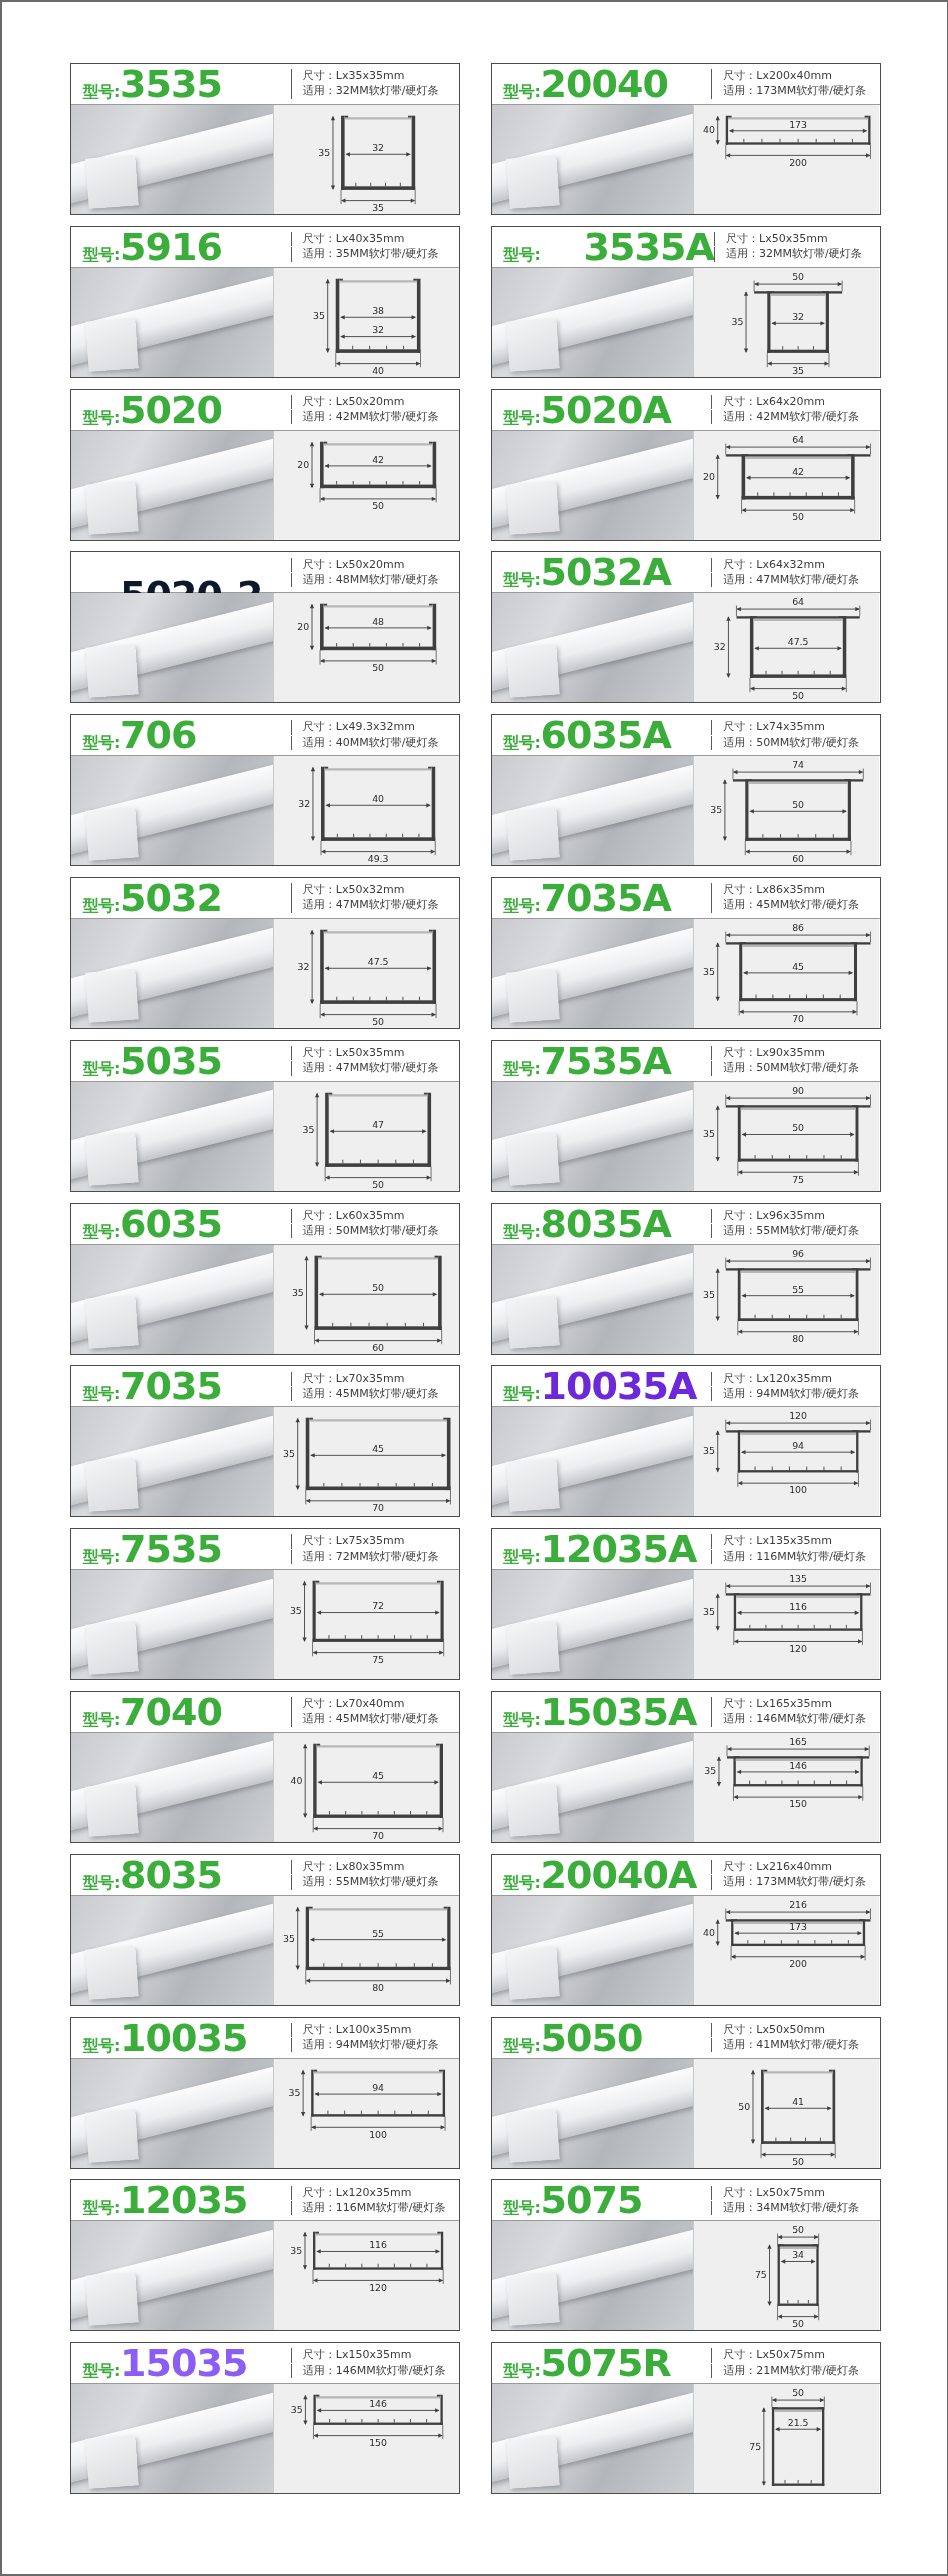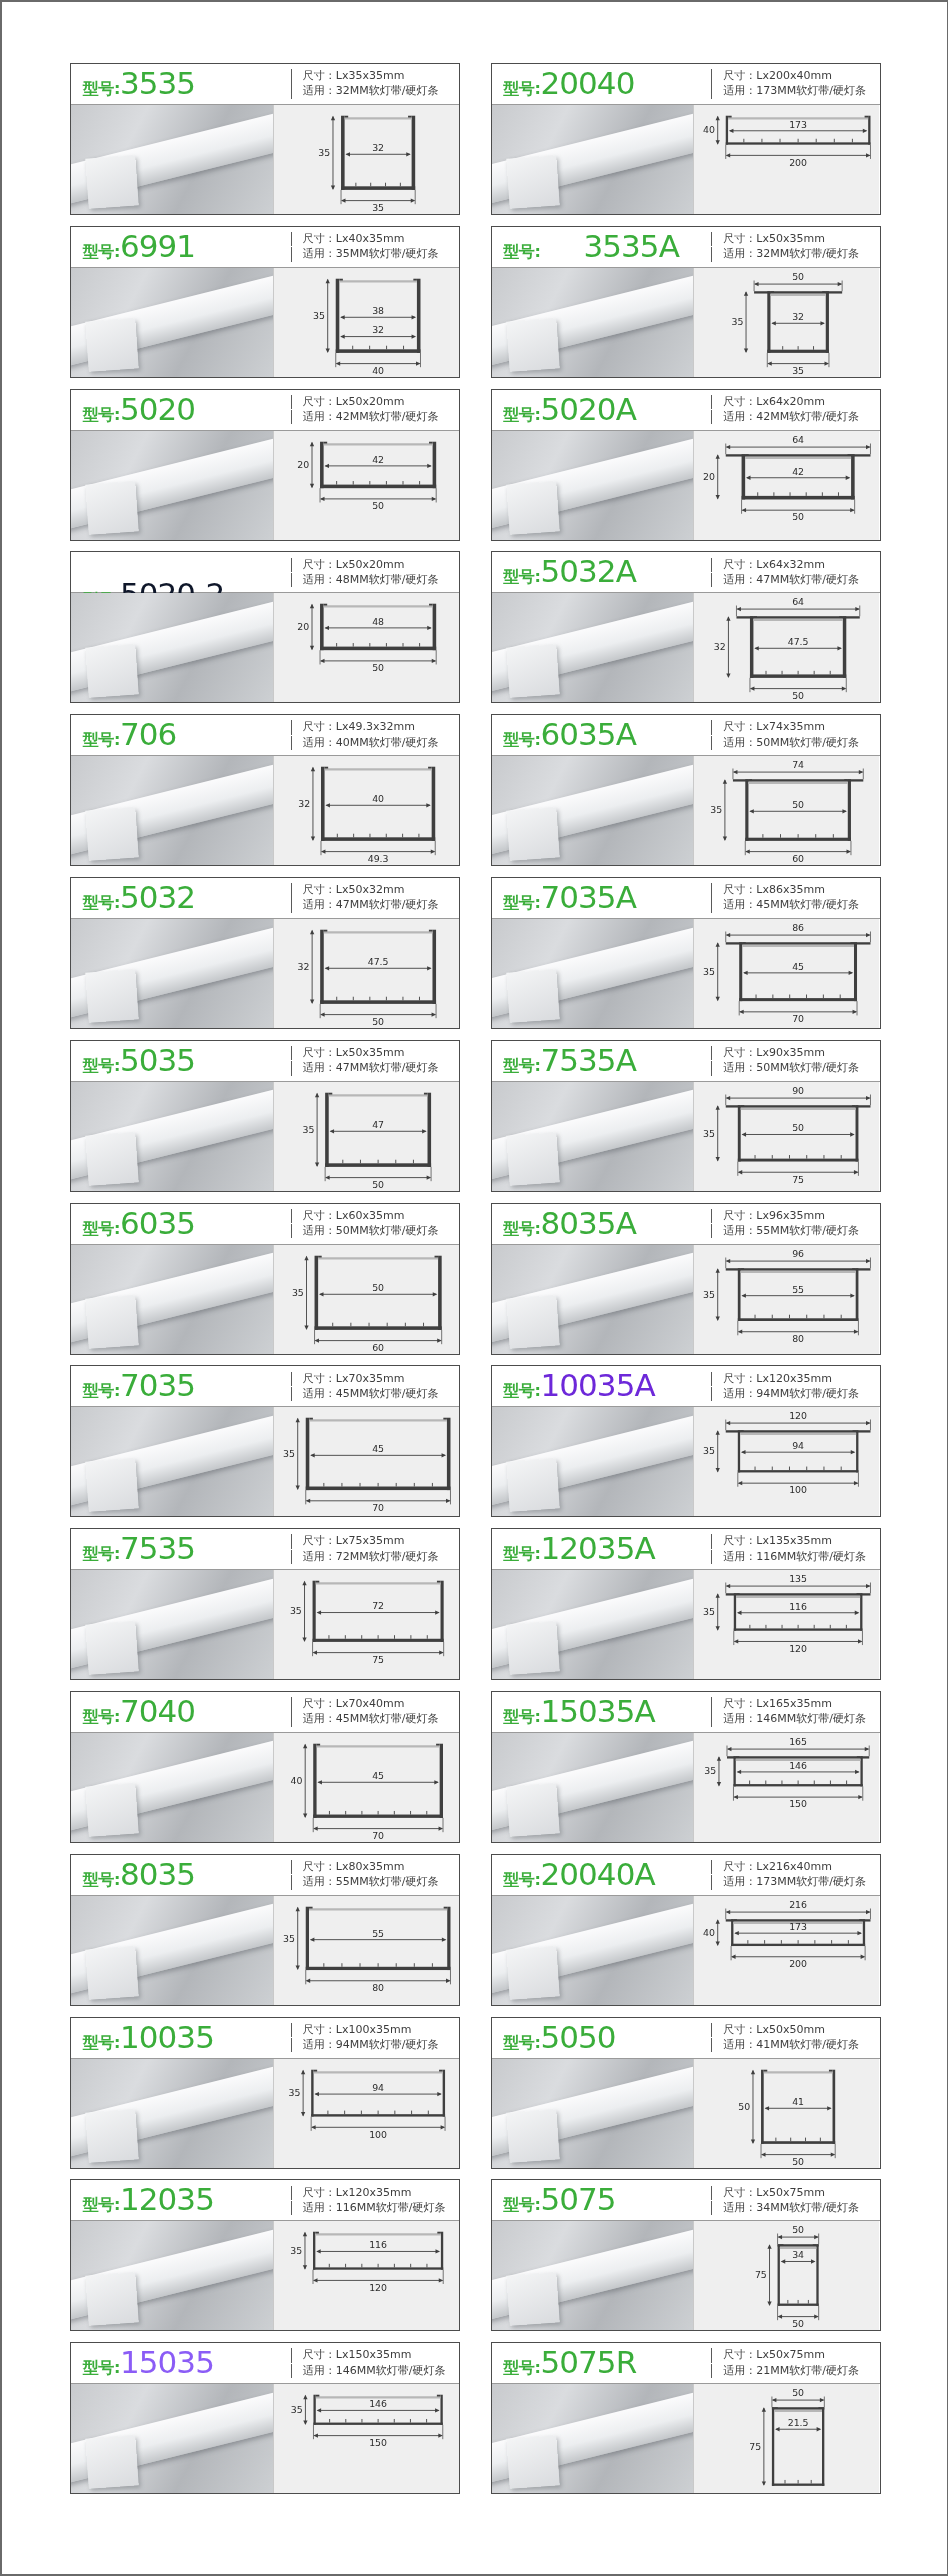--- a/index.html
+++ b/index.html
@@ -7,21 +7,21 @@
   .page { position:relative; width:949px; height:2576px; background:#ffffff;
           border:2.7px solid #6a6a6a; overflow:hidden; }
   .grid { position:absolute; left:68px; top:61px; display:grid;
           grid-template-columns:390px 390px; column-gap:30.5px; row-gap:10.8px;
           grid-auto-rows:152px; }
   .card { border:0.9px solid #4c4c4c; background:#fff; display:flex; flex-direction:column; }
   .card-header { height:41px; flex:0 0 41px; display:flex; align-items:center;
                  padding:0 7.2px 0 11.7px; background:#ffffff; border-bottom:0.9px solid #9a9a9a; }
   .model-wrap { display:flex; align-items:baseline; white-space:nowrap; }
   .model-prefix { font-size:16px; font-weight:bold; letter-spacing:-0.4px;text-align:center; }
-  .model-number { font-size:31px; font-weight:normal; letter-spacing:-0.9px; line-height:1; }
+  .model-number { font-size:38px; font-weight:bold; letter-spacing:-0.9px; line-height:1; }
   .specs { margin-left:auto; width:161px; flex:0 0 161px; }
   .spec-line { font-size:11px; line-height:14.4px; color:#3d3d3d; border-left:1.8px solid #5a5a5a;
                padding-left:11px; margin:0.9px 0; white-space:nowrap; overflow:hidden; }
   .card-body { flex:1; display:flex; min-height:0; }
   .photo { width:52%; position:relative; overflow:hidden;
            background:linear-gradient(118deg,#c8cacd 0%,#dadcdf 30%,#b3b6ba 62%,#cdd0d3 100%); }
   .ph-bar { position:absolute; left:-18%; top:28%; width:150%; height:38px;
             background:linear-gradient(180deg,#fbfbfc 0%,#eceef0 55%,#c4c7ca 100%);
             transform:rotate(-14deg); box-shadow:0 2.7px 5.4px rgba(80,84,90,.45); border-radius:1.8px; }
   .ph-cap { position:absolute; left:8%; bottom:6%; width:50px; height:50px;
@@ -130,21 +130,21 @@
               <text x="115" y="67.9" font-size="10.5" fill="#2c2c2c" text-anchor="middle" font-family="DejaVu Sans, sans-serif">200</text>
             </svg>
           </div>
     </div>
   </div>
 
   <div class="card">
     <div class="card-header">
       <div class="model-wrap">
         <span class="model-prefix" style="color: rgb(58, 173, 58);">型号:</span>
-        <span class="model-number" style="color: rgb(58, 173, 58);">6991</span>
+        <span class="model-number" style="color: rgb(58, 173, 58);">5916</span>
       </div>
       <div class="specs">
         <div class="spec-line">尺寸：Lx40x35mm</div>
         <div class="spec-line">适用：35MM软灯带/硬灯条</div>
       </div>
     </div>
     <div class="card-body">
       <div class="photo">
         <div class="ph-bar"></div>
         <div class="ph-cap"></div>

